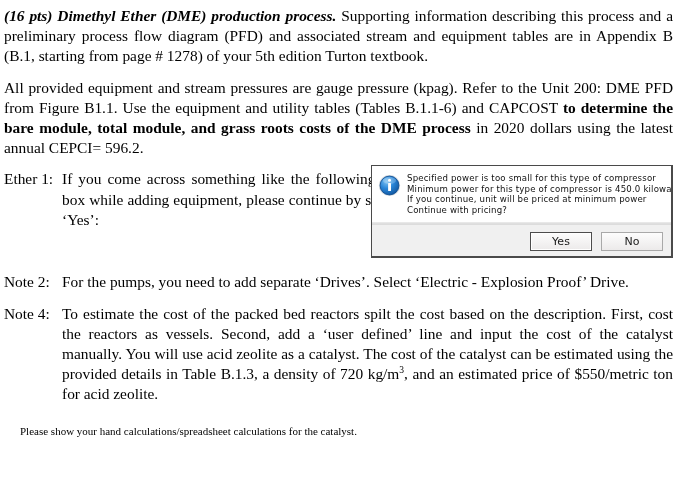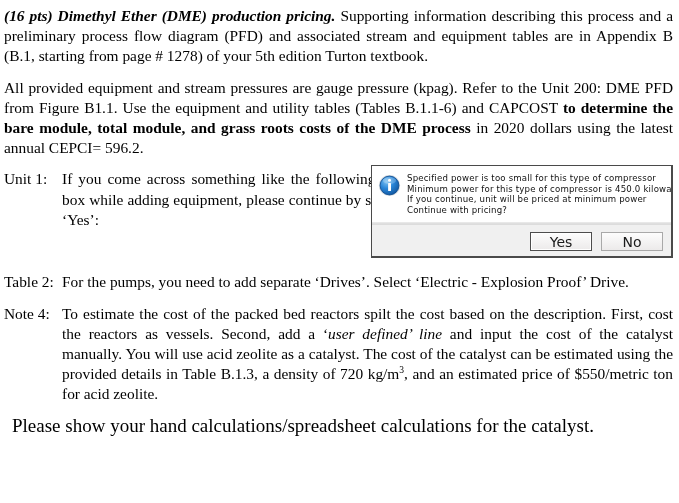--- a/index.html
+++ b/index.html
@@ -24,21 +24,21 @@
   }
   p.para {
     margin: 0 0 11px 0;
     font-size: 15.4px;
     line-height: 20.2px;
     text-align: justify;
     text-justify: inter-word;
   }
   .bi { font-weight: bold; font-style: italic; margin-top: 22px; }
   .b  { font-weight: bold; }
-  .i  { font-style: italic; }
+  .i  { }
 
   
   .note {
     margin: 0 0 11px 0;
     font-size: 15.4px;
     line-height: 20.2px;
     padding-left: 58px;
     text-indent: -58px;
     text-align: justify;
     text-justify: inter-word;
@@ -48,22 +48,22 @@
     width: 58px;
     text-indent: 0;
   }
   .note1 {
     width: 358px;
     min-height: 92px;
   }
   .note1 .note-body { display: inline; }
 
   .tail {
-    margin: 8px;
-    font-size: 19px;
+    margin: 16px;
+    font-size: 11px;
     line-height: 20.2px;
   }
 
   sup { font-size: 0.62em; vertical-align: super; line-height: 0; }
 
   
   .dialog {
     position: absolute;
     left: 371px;
     top: 165px;
@@ -112,47 +112,47 @@
     align-items: center;
     justify-content: flex-end;
     padding-right: 8px;
     gap: 9px;
     box-sizing: border-box;
   }
   .dlg-btn {
     width: 62px;
     height: 19px;
     font-family: "DejaVu Sans", "Liberation Sans", sans-serif;
-    font-size: 14px;
+    font-size: 11px;
     color: #1a1a1a;
     background: linear-gradient(#fdfdfd, #eceaea);
     border: 1px solid #a9a9a9;
     display: flex;
     align-items: center;
     justify-content: center;
     box-sizing: border-box;
     padding: 0;
   }
   .dlg-btn.default {
     border: 1px solid #4d4d4d;
     box-shadow: inset 0 0 0 1px #ffffff;
   }
 </style>
 </head>
 <body>
 
 <div class="page">
 
-  <p class="para"><span class="bi">(16 pts)</span> <span class="bi">Dimethyl Ether (DME) production pricing.</span><span> Supporting information describing this process and a preliminary process flow diagram (PFD) and associated stream and equipment tables are in Appendix B (B.1, starting from page # 1278) of your 5th edition Turton textbook.</span></p>
+  <p class="para"><span class="bi">(16 pts)</span> <span class="bi">Dimethyl Ether (DME) production process.</span><span> Supporting information describing this process and a preliminary process flow diagram (PFD) and associated stream and equipment tables are in Appendix B (B.1, starting from page # 1278) of your 5th edition Turton textbook.</span></p>
 
   <p class="para"><span>All provided equipment and stream pressures are gauge pressure (kpag). Refer to the Unit 200: DME PFD from Figure B1.1. Use the equipment and utility tables (Tables B.1.1-6) and CAPCOST </span><span class="b">to determine the bare module, total module, and grass roots costs of the DME process</span><span> in 2020 dollars using the latest annual CEPCI= 596.2.</span></p>
 
-  <div class="note note1"><span class="note-label">Unit 1:</span><span class="note-body">If you come across something like the following dialog box while adding equipment, please continue by selecting ‘Yes’:</span></div>
+  <div class="note note1"><span class="note-label">Ether 1:</span><span class="note-body">If you come across something like the following dialog box while adding equipment, please continue by selecting ‘Yes’:</span></div>
 
-  <div class="note"><span class="note-label">Table 2:</span><span>For the pumps, you need to add separate ‘Drives’. Select ‘Electric - Explosion Proof’ Drive.</span></div>
+  <div class="note"><span class="note-label">Note 2:</span><span>For the pumps, you need to add separate ‘Drives’. Select ‘Electric - Explosion Proof’ Drive.</span></div>
 
 
   <div class="note"><span class="note-label">Note 4:</span><span>To estimate the cost of the packed bed reactors spilt the cost based on the description. First, cost the reactors as vessels. Second, add a ‘</span><span class="i">user defined’ line</span><span> and input the cost of the catalyst manually. You will use acid zeolite as a catalyst. The cost of the catalyst can be estimated using the provided details in Table B.1.3, a density of 720 kg/m</span><sup>3</sup><span>, and an estimated price of $550/metric ton for acid zeolite.</span></div>
 
   <p class="tail">Please show your hand calculations/spreadsheet calculations for the catalyst.</p>
 
   <div class="dialog">
     <div class="dialog-body">
       <span class="info-icon">
         <svg width="23" height="23" viewBox="0 0 23 23" xmlns="http://www.w3.org/2000/svg">

